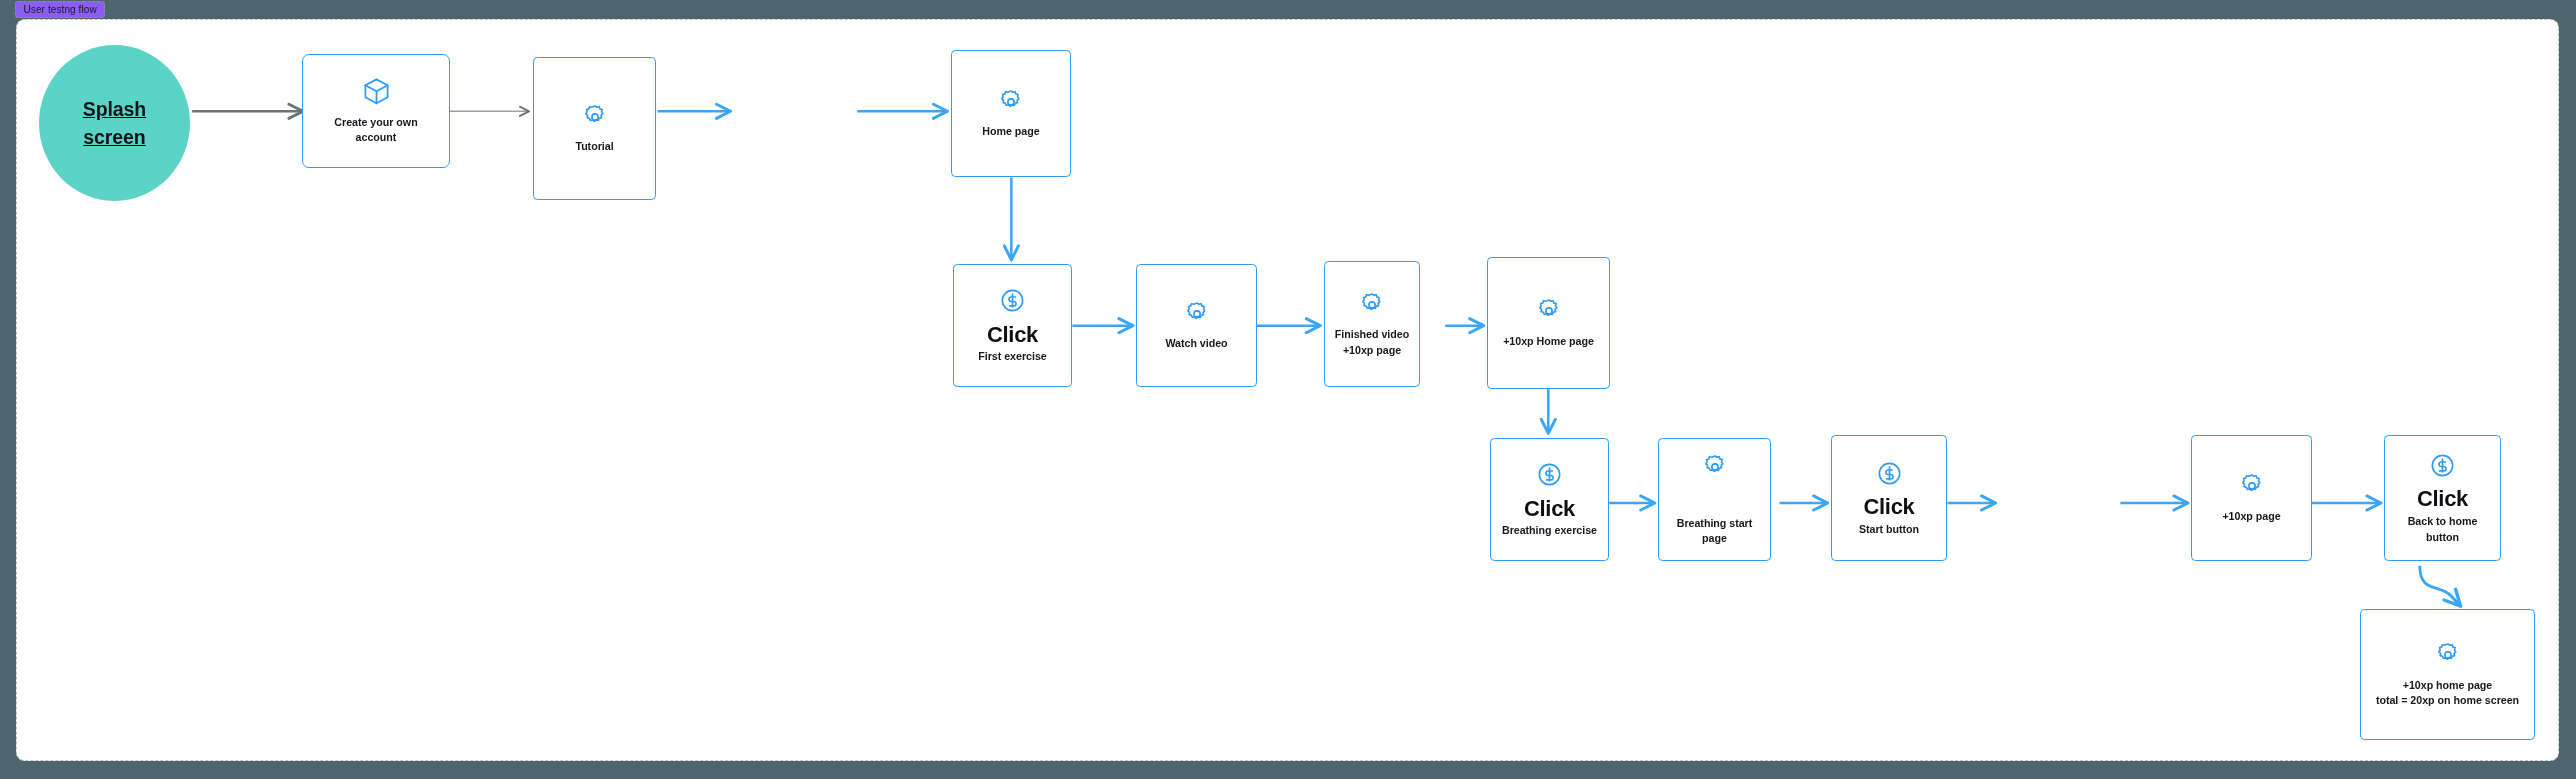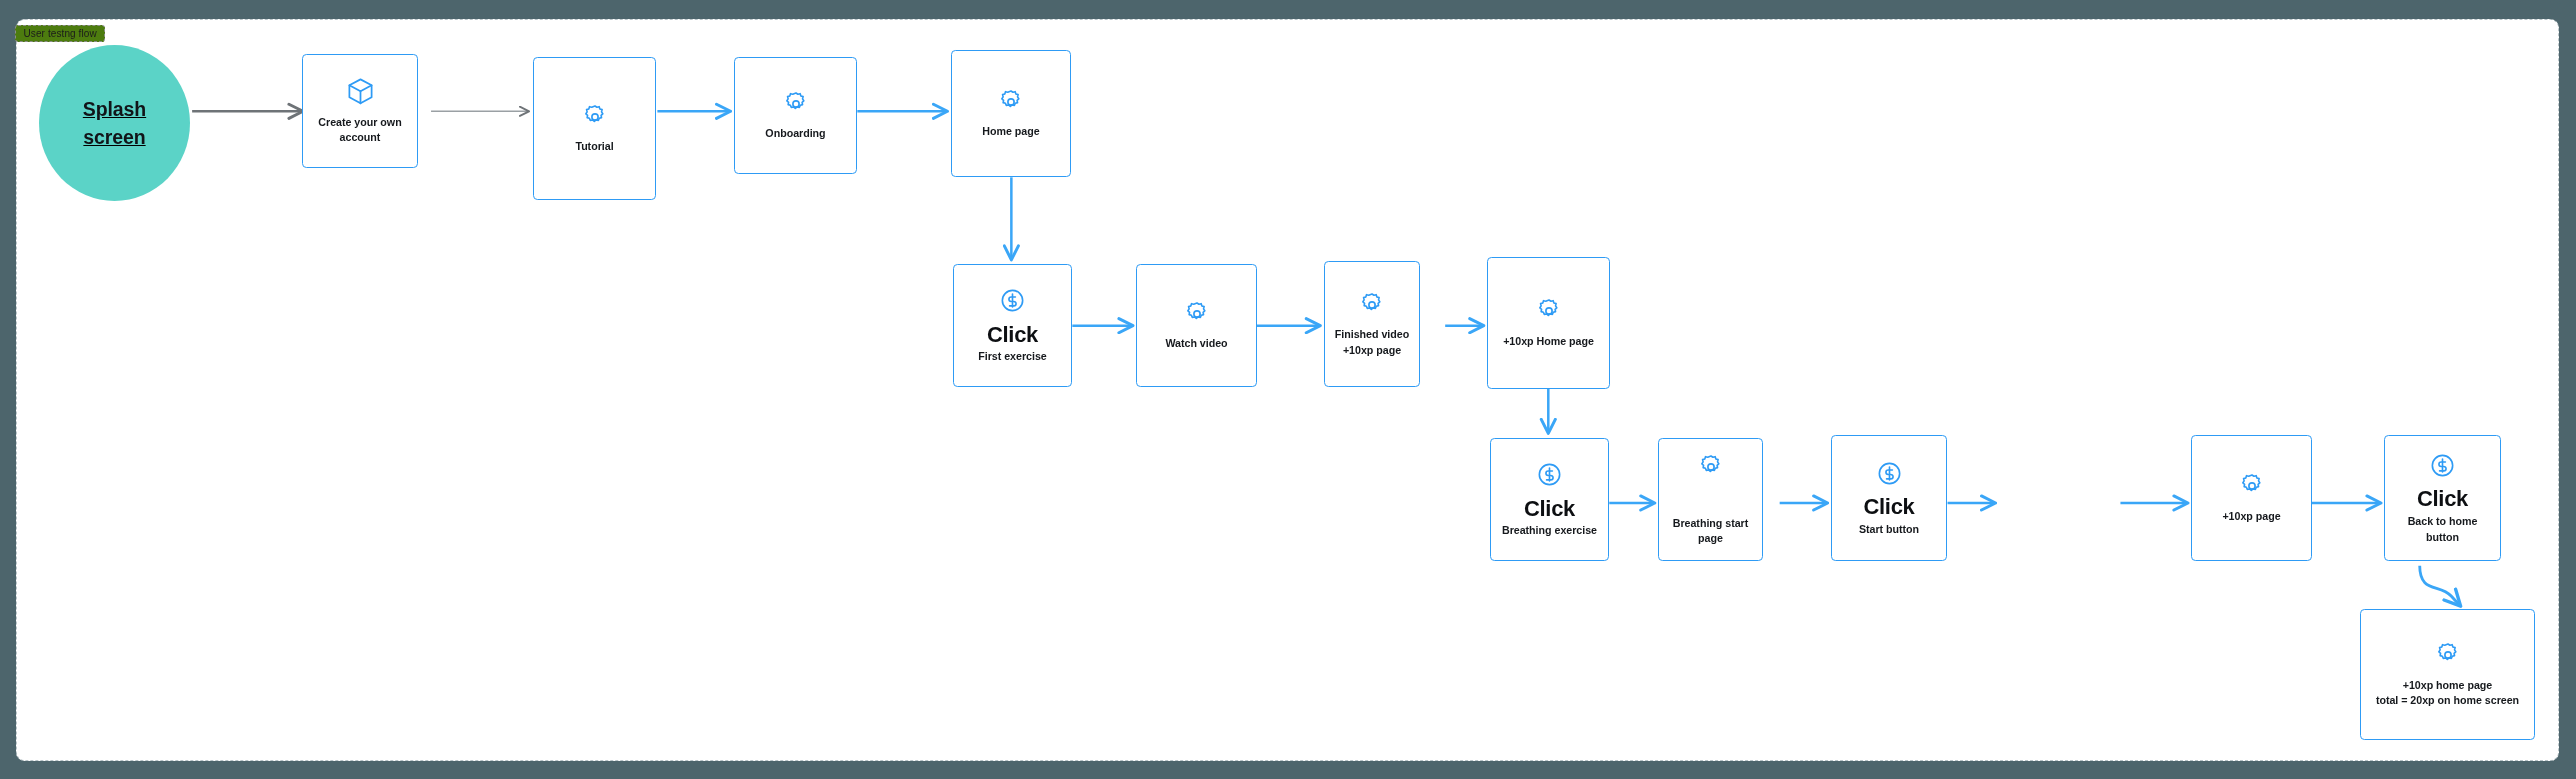--- a/index.html
+++ b/index.html
@@ -21,29 +21,28 @@
 
   
   .tab-chip {
     position: absolute;
     left: 15px;
     top: 1.3px;
     height: 16.4px;
     padding: 0 7.5px;
     display: flex;
     align-items: center;
-    background: #4d7c0f;
+    background: #8b5cf6;
     border: 0.6px dashed #8d8d8d;
     border-radius: 3.1px;
     font-size: 10px;
     color: #1b1b1b;
     white-space: nowrap;
     letter-spacing: 0.1px;
     z-index: 30;
-    margin-top: 24px;
   }
 
   
   .canvas {
     position: absolute;
     left: 16.4px;
     top: 19px;
     width: 2543px;
     height: 742px;
     background: #ffffff;
@@ -175,21 +174,21 @@
 
       <path d="M3848,900 C3848,944 3880,928 3898,948 L3912,963" stroke="#3aa6f7" stroke-width="4.5" marker-end="url(#ab)"></path>
     </g>
   </svg>
 
   <div class="splash">
     <span class="splash-line">Splash</span>
     <span class="splash-line">screen</span>
   </div>
 
-  <div class="node" style="left:302px; top:54px; width:116px; height:114px;">
+  <div class="node" style="left:302px; top:54px; width:148px; height:114px;border-radius:7px;">
     <span class="node-icon">
       <svg width="31" height="31" viewBox="0 0 24 24" fill="none" stroke="#2e9bf5" stroke-width="1.35" stroke-linecap="round" stroke-linejoin="round">
         <path d="M12 2.6 L20.6 7.2 L12 11.8 L3.4 7.2 Z"></path>
         <path d="M3.4 7.2 L3.4 16.5 L12 21.1 L12 11.8"></path>
         <path d="M20.6 7.2 L20.6 16.5 L12 21.1"></path>
       </svg>
     </span>
     <span class="node-label">Create your own
 account</span>
   </div>
@@ -197,29 +196,20 @@
   <div class="node" style="left:533px; top:57px; width:123px; height:143px;">
     <span class="node-icon">
       <svg width="30" height="30" viewBox="0 0 24 24" fill="none" stroke="#2e9bf5" stroke-width="1.3" stroke-linecap="round" stroke-linejoin="round">
         <circle cx="12" cy="12" r="2.5"></circle>
         <path d="M12 3.2 l1.55 1.0 1.8-.45 .55 1.78 1.78 .55 -.45 1.8 1.0 1.55 -1.35 1.25 .35 1.82 -1.8 .5 -.75 1.7 -1.78-.35 -1.43 1.2 -1.43-1.2 -1.78 .35 -.75-1.7 -1.8-.5 .35-1.82 -1.35-1.25 1.0-1.55 -.45-1.8 1.78-.55 .55-1.78 1.8 .45 Z"></path>
       </svg>
     </span>
     <span class="node-label">Tutorial</span>
   </div>
 
-  <div class="node" style="left:734px; top:57px; width:123px; height:117px;">
-    <span class="node-icon">
-      <svg width="30" height="30" viewBox="0 0 24 24" fill="none" stroke="#2e9bf5" stroke-width="1.3" stroke-linecap="round" stroke-linejoin="round">
-        <circle cx="12" cy="12" r="2.5"></circle>
-        <path d="M12 3.2 l1.55 1.0 1.8-.45 .55 1.78 1.78 .55 -.45 1.8 1.0 1.55 -1.35 1.25 .35 1.82 -1.8 .5 -.75 1.7 -1.78-.35 -1.43 1.2 -1.43-1.2 -1.78 .35 -.75-1.7 -1.8-.5 .35-1.82 -1.35-1.25 1.0-1.55 -.45-1.8 1.78-.55 .55-1.78 1.8 .45 Z"></path>
-      </svg>
-    </span>
-    <span class="node-label">Onboarding</span>
-  </div>
 
   <div class="node" style="left:951px; top:50px; width:120px; height:127px;">
     <span class="node-icon">
       <svg width="30" height="30" viewBox="0 0 24 24" fill="none" stroke="#2e9bf5" stroke-width="1.3" stroke-linecap="round" stroke-linejoin="round">
         <circle cx="12" cy="12" r="2.5"></circle>
         <path d="M12 3.2 l1.55 1.0 1.8-.45 .55 1.78 1.78 .55 -.45 1.8 1.0 1.55 -1.35 1.25 .35 1.82 -1.8 .5 -.75 1.7 -1.78-.35 -1.43 1.2 -1.43-1.2 -1.78 .35 -.75-1.7 -1.8-.5 .35-1.82 -1.35-1.25 1.0-1.55 -.45-1.8 1.78-.55 .55-1.78 1.8 .45 Z"></path>
       </svg>
     </span>
     <span class="node-label">Home page</span>
   </div>
@@ -272,21 +262,21 @@
       <svg width="29" height="29" viewBox="0 0 24 24" fill="none" stroke="#2e9bf5" stroke-width="1.35" stroke-linecap="round" stroke-linejoin="round">
         <circle cx="12" cy="12" r="8.4"></circle>
         <path d="M12 6.7 V17.3"></path>
         <path d="M14.4 9.1 H10.9 a1.85 1.85 0 0 0 0 3.7 h2.2 a1.85 1.85 0 0 1 0 3.7 H9.6"></path>
       </svg>
     </span>
     <span class="node-title">Click</span>
     <span class="node-label">Breathing exercise</span>
   </div>
 
-  <div class="node" style="left:1658px; top:438px; width:105px; height:123px;gap:26px;">
+  <div class="node" style="left:1658px; top:438px; width:113px; height:123px;gap:26px;">
     <span class="node-icon">
       <svg width="30" height="30" viewBox="0 0 24 24" fill="none" stroke="#2e9bf5" stroke-width="1.3" stroke-linecap="round" stroke-linejoin="round">
         <circle cx="12" cy="12" r="2.5"></circle>
         <path d="M12 3.2 l1.55 1.0 1.8-.45 .55 1.78 1.78 .55 -.45 1.8 1.0 1.55 -1.35 1.25 .35 1.82 -1.8 .5 -.75 1.7 -1.78-.35 -1.43 1.2 -1.43-1.2 -1.78 .35 -.75-1.7 -1.8-.5 .35-1.82 -1.35-1.25 1.0-1.55 -.45-1.8 1.78-.55 .55-1.78 1.8 .45 Z"></path>
       </svg>
     </span>
     <span class="node-label">Breathing start page</span>
   </div>
 
   <div class="node" style="left:1831px; top:435px; width:116px; height:126px;">

